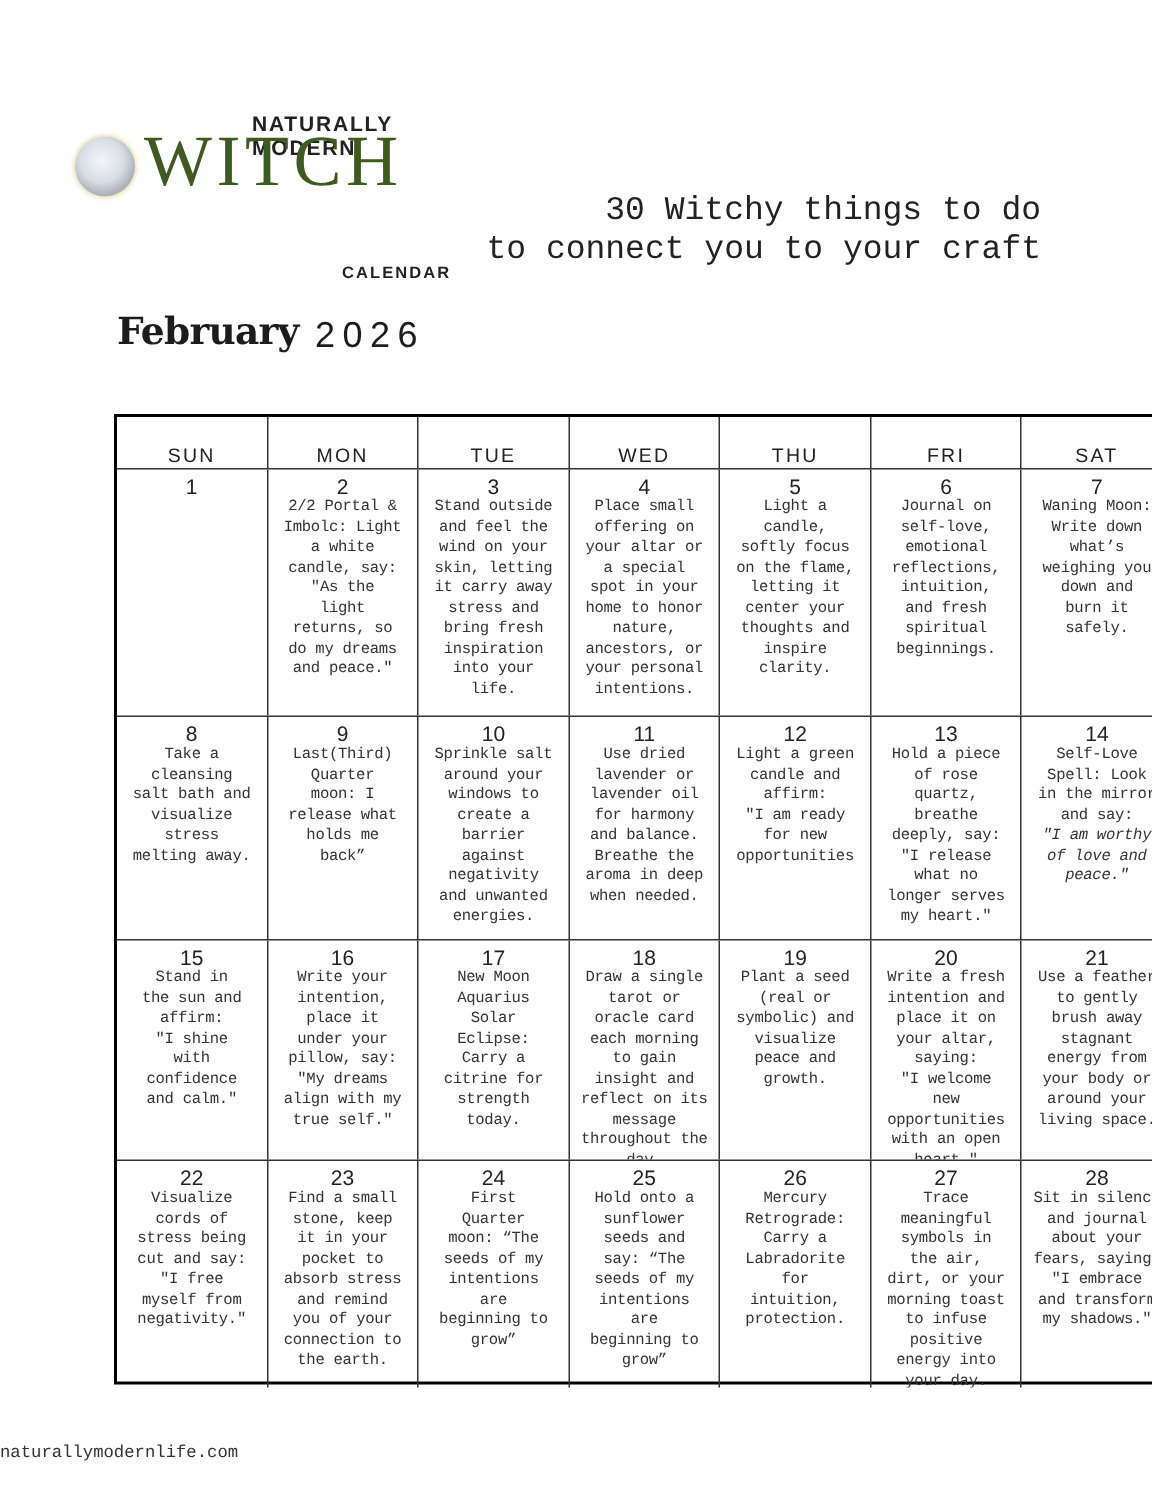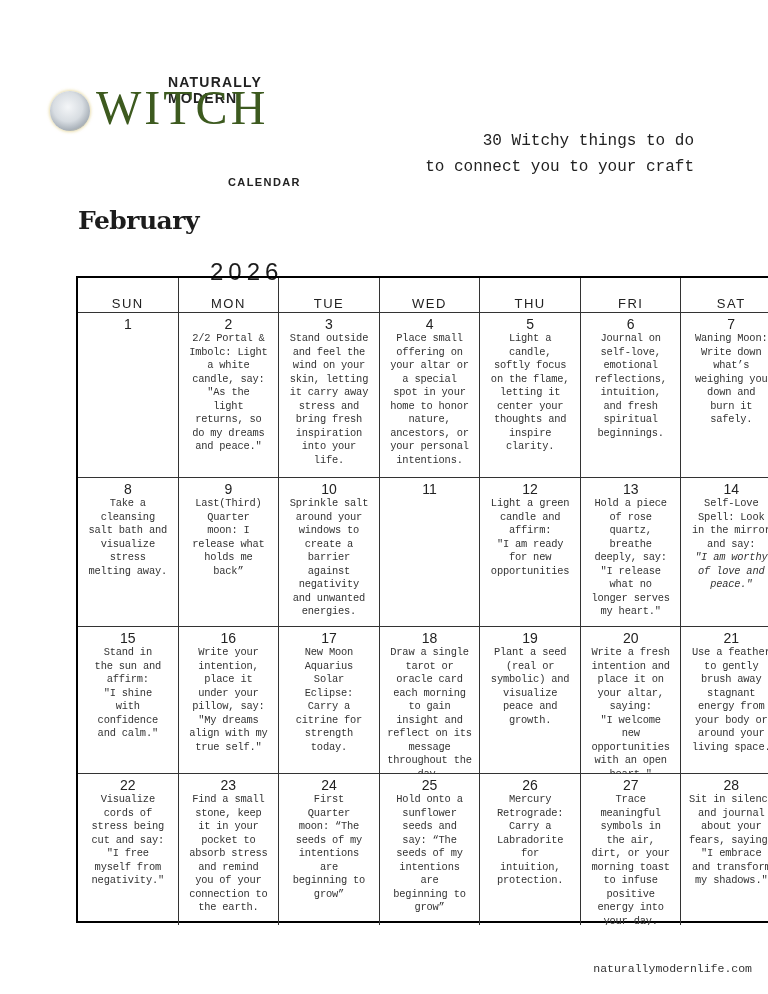--- a/index.html
+++ b/index.html
@@ -6,38 +6,38 @@
   body { width: 768px; height: 994px; position: relative; overflow: hidden; font-family: "DejaVu Sans Mono", monospace; color: #222; }
 
   .logo { position: absolute; left: 46px; top: 72px; width: 250px; height: 80px; }
   .logo .moon { position: absolute; left: 4px; top: 19px; width: 40px; height: 40px; border-radius: 50%;
     background: radial-gradient(circle at 45% 40%, #f4f6f8 0%, #d8dde2 45%, #aab2ba 70%, #d9c98a 88%, #f3e9c4 100%);
     box-shadow: 0 0 3px 1px rgba(220,200,120,0.6); }
   .logo .top { position: absolute; left: 122px; top: 2px; font-family: "Liberation Sans", sans-serif; font-size: 14px; letter-spacing: 1.2px; font-weight: bold; color: #222; }
   .logo .witch { position: absolute; left: 50px; top: 8px; font-family: "Liberation Serif", serif; font-size: 48px; letter-spacing: 3px; color: #3d5a1f; line-height: 56px; font-weight: normal; }
   .logo .cal { position: absolute; left: 182px; top: 62px; font-family: "Liberation Sans", sans-serif; font-size: 11px; letter-spacing: 1.4px; font-weight: bold; color: #222; margin-top: 42px; }
 
-  .tagline { position: absolute; right: 74px; top: 128px; text-align: right; font-family: "Liberation Mono", monospace; font-size: 16px; line-height: 26px; color: #222; }
+  .tagline { position: absolute; right: 74px; top: 128px; text-align: right; font-family: "Liberation Mono", monospace; font-size: 22px; line-height: 26px; color: #222; }
 
   .month { position: absolute; left: 78px; top: 206px; font-family: "DejaVu Serif", serif; font-weight: bold; font-size: 25px; color: #1c1c1c; letter-spacing: -0.5px; text-align: right; }
-  .year { position: absolute; left: 210px; top: 210px; font-family: "Liberation Sans", sans-serif; font-size: 24px; letter-spacing: 5px; color: #1c1c1c; margin-top: 48px; }
+  .year { position: absolute; left: 210px; top: 210px; font-family: "Liberation Sans", sans-serif; font-size: 24px; letter-spacing: 5px; color: #1c1c1c; }
 
   .grid { position: absolute; left: 76px; top: 245px; width: 707px; height: 647px; border: 2px solid #000000; box-sizing: border-box; margin-top: 31px; }
   .head-row { display: flex; height: 35px; border-bottom: 1.5px solid #333; box-sizing: border-box; }
   .head-cell { flex: 1; border-right: 1.5px solid #333; display: flex; align-items: flex-end; justify-content: center; padding-bottom: 1px; font-family: "Liberation Sans", sans-serif; font-size: 13px; letter-spacing: 1.5px; color: #222; box-sizing: border-box; }
   .head-cell:last-child { border-right: none; }
   .week-row { display: flex; border-bottom: 1.5px solid #333; box-sizing: border-box; }
   .week-row:last-child { border-bottom: none; }
   .day-cell { flex: 1; border-right: 1.5px solid #333; box-sizing: border-box; text-align: center; overflow: hidden; padding: 3px 1px 0 1px; }
   .day-cell:last-child { border-right: none; }
   .day-num { display: block; font-family: "Liberation Sans", sans-serif; font-size: 14px; line-height: 16px; color: #222; }
   .day-text { display: block; font-family: "Liberation Mono", monospace; font-size: 10.4px; line-height: 13.5px; color: #333; white-space: pre-line; letter-spacing: -0.2px; }
   .italic-part { font-style: italic; }
 
-  .footer { position: absolute; left: 0; right: 16px; top: 962px; text-align: right; font-family: "Liberation Mono", monospace; font-size: 11.5px; color: #333; padding-left: 20px; }
+  .footer { position: absolute; left: 0; right: 0; top: 962px; text-align: left; font-family: "Liberation Mono", monospace; font-size: 11.5px; color: #333; }
 </style>
 </head>
 <body>
 
 <div class="logo">
   <div class="moon"></div>
   <div class="top">NATURALLY MODERN</div>
   <div class="witch">WITCH</div>
   <div class="cal">CALENDAR</div>
 </div>
@@ -163,20 +163,28 @@
 windows to
 create a
 barrier
 against
 negativity
 and unwanted
 energies.</span>
         </div>
         <div class="day-cell">
           <span class="day-num">11</span>
+          <span class="day-text">Use dried
+lavender or
+lavender oil
+for harmony
+and balance.
+Breathe the
+aroma in deep
+when needed.</span>
         </div>
         <div class="day-cell">
           <span class="day-num">12</span>
           <span class="day-text">Light a green
 candle and
 affirm:
 "I am ready
 for new
 opportunities</span>
         </div>

